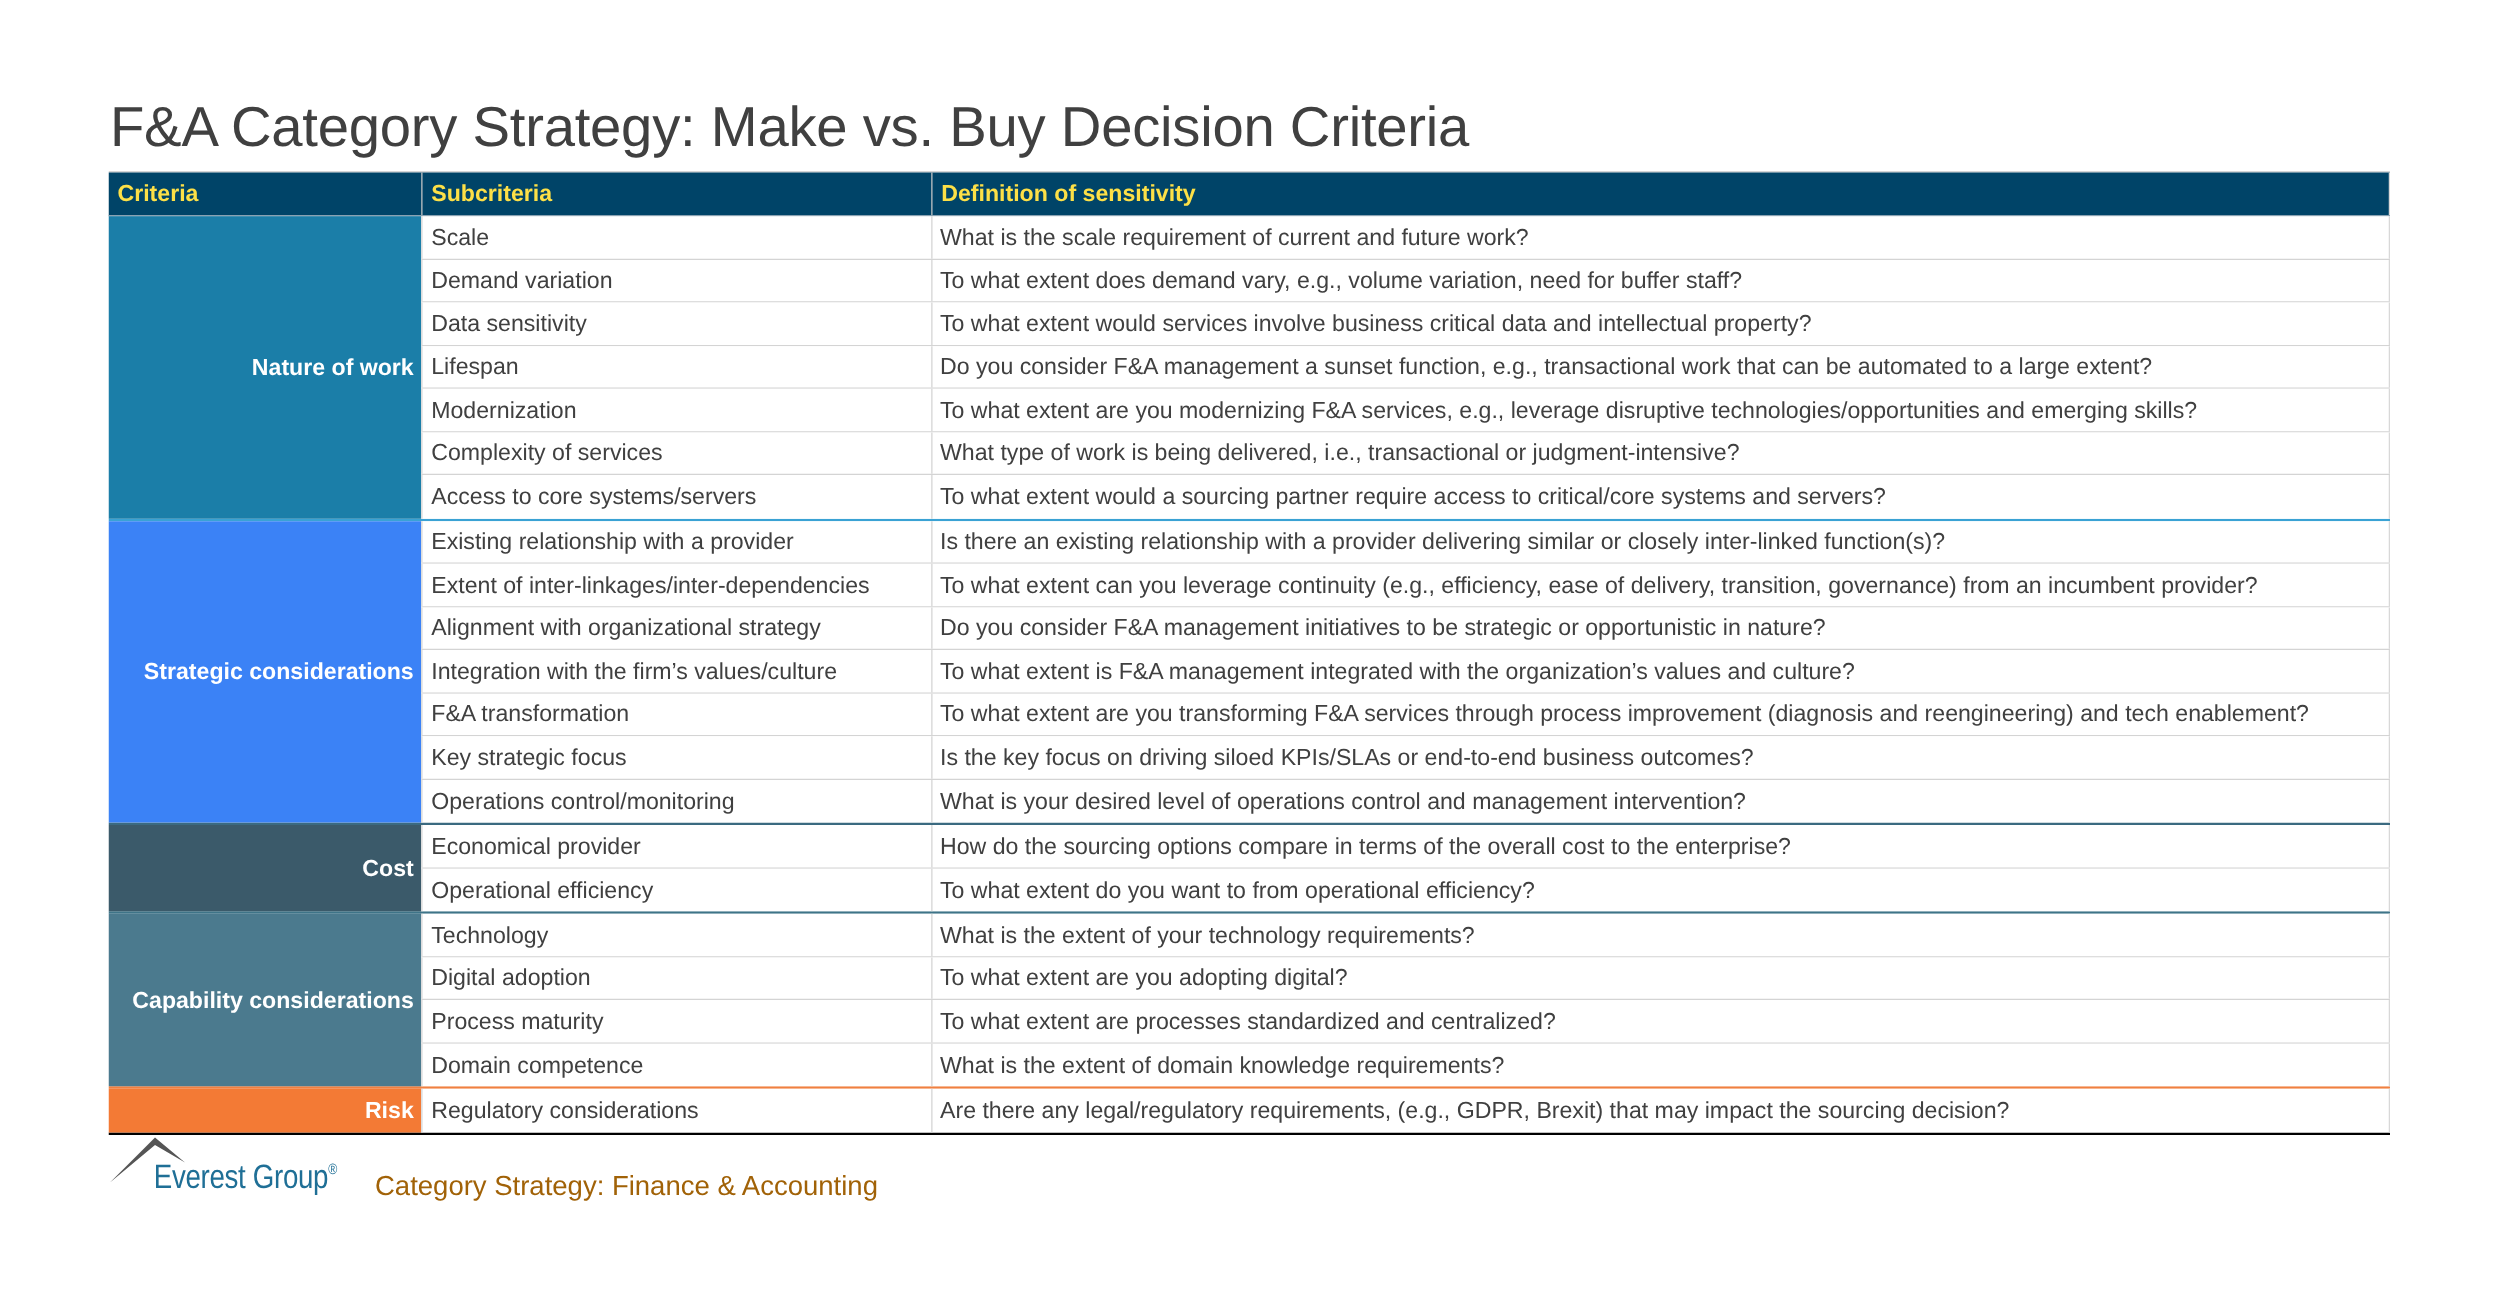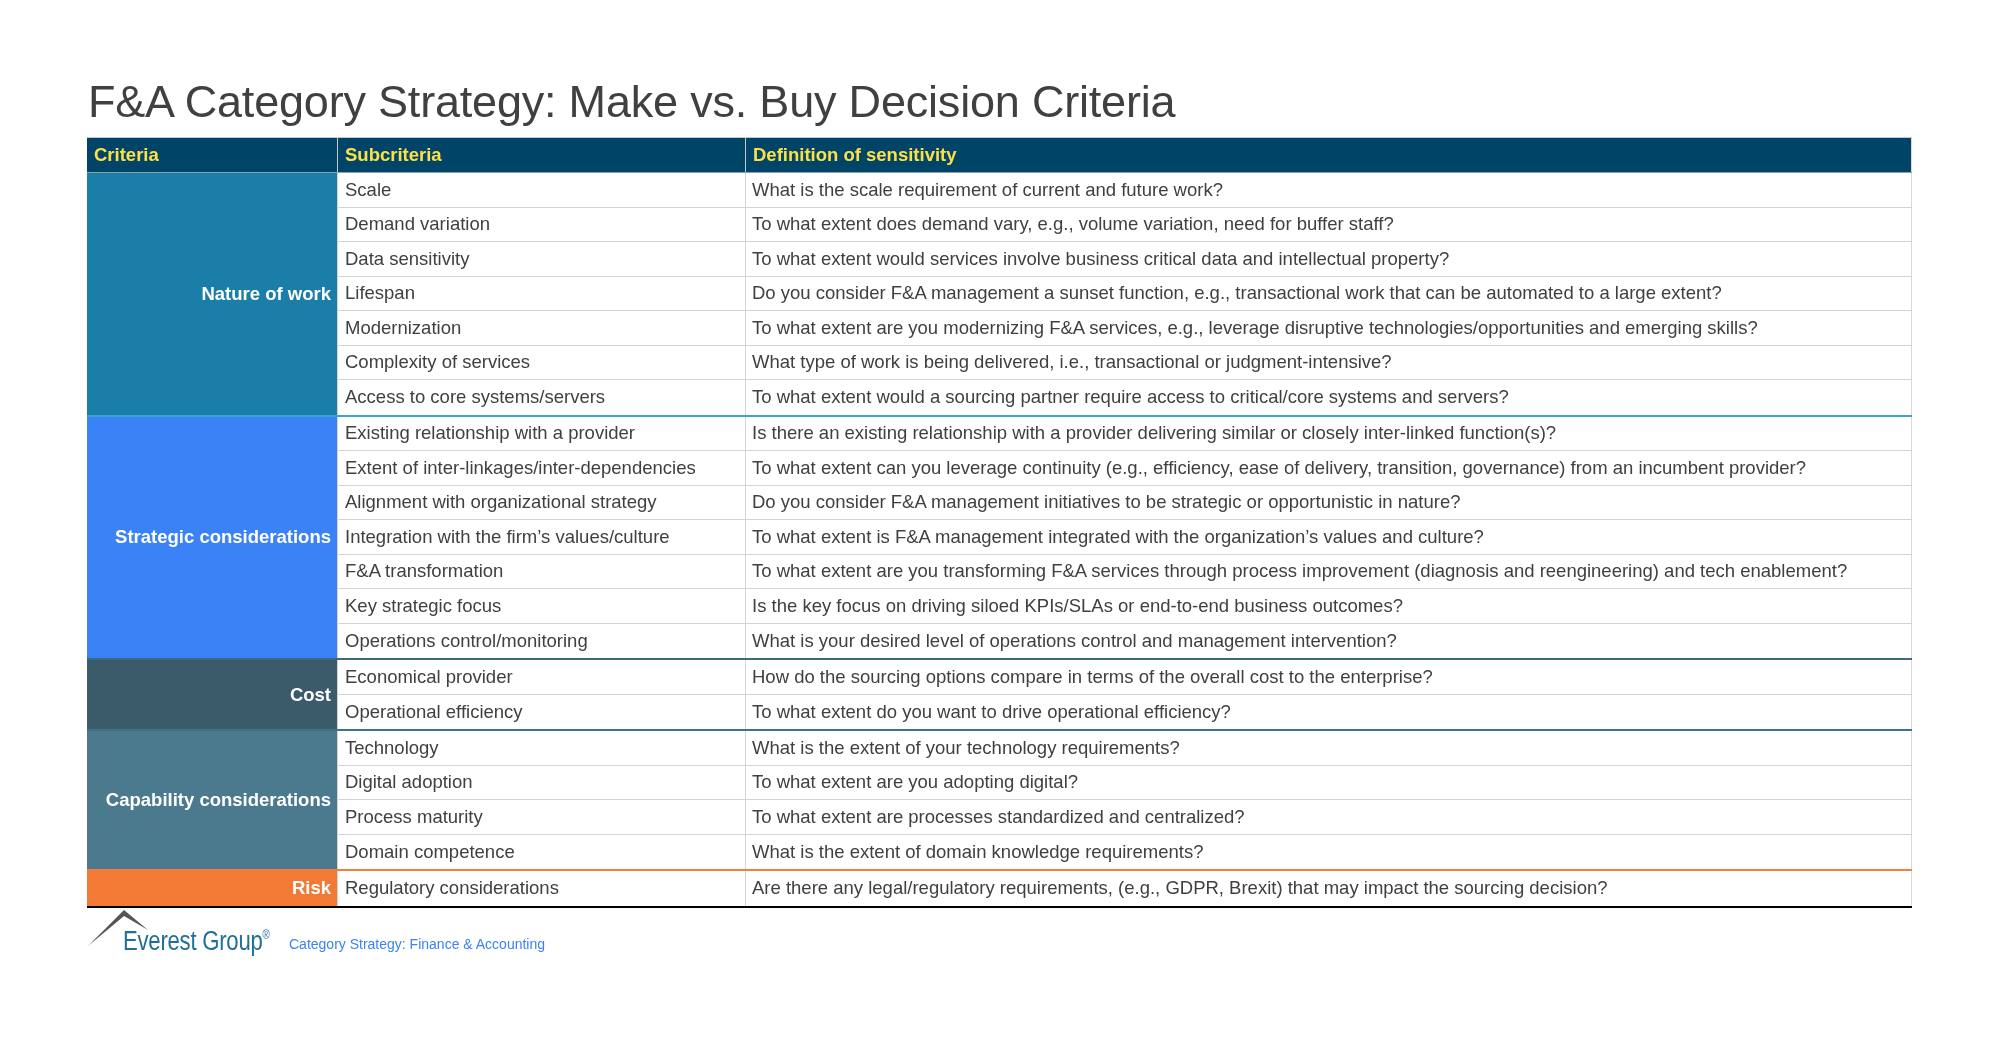--- a/index.html
+++ b/index.html
@@ -40,21 +40,21 @@
   .g-risk .glabel { background: #f37a35; }
   .g-nature { border-bottom: 2px solid #3aa2d4; }
   .g-strategic { border-bottom: 2px solid #3b6a80; }
   .g-cost { border-bottom: 2px solid #3e7488; }
   .g-capability { border-bottom: 2px solid #f08040; }
   .g-risk { border-bottom: 2px solid #000000; }
   .footer { position: absolute; left: 88px; top: 908px; height: 50px; width: 600px; }
   .logo-mark { position: absolute; left: 0; top: 0; }
   .logo-text { position: absolute; left: 35px; top: 18px; font-size: 27px; color: #1f6f96; white-space: nowrap; transform: scaleX(0.82); transform-origin: left; letter-spacing: -0.3px; }
   .logo-reg { font-size: 12px; vertical-align: top; position: relative; top: 2px; color: #1f6f96; }
-  .footer-text { position: absolute; left: 201px; top: 28px; font-size: 14px; color: #3b82f6; white-space: nowrap; }
+  .footer-text { position: absolute; left: 212px; top: 28px; font-size: 22px; color: #a16207; white-space: nowrap; }
 </style>
 </head>
 <body>
 
 <div class="title">F&amp;A Category Strategy: Make vs. Buy Decision Criteria</div>
 
 <div class="table">
   <div class="hdr">
     <div class="c1">Criteria</div>
     <div class="c2">Subcriteria</div>
@@ -131,21 +131,21 @@
 
   <div class="group g-cost">
     <div class="glabel">Cost</div>
     <div class="grows">
       <div class="row">
           <div class="sub">Economical provider</div>
           <div class="def">How do the sourcing options compare in terms of the overall cost to the enterprise?</div>
         </div>
       <div class="row">
           <div class="sub">Operational efficiency</div>
-          <div class="def">To what extent do you want to drive operational efficiency?</div>
+          <div class="def">To what extent do you want to from operational efficiency?</div>
         </div>
     </div>
   </div>
 
   <div class="group g-capability">
     <div class="glabel">Capability considerations</div>
     <div class="grows">
       <div class="row">
           <div class="sub">Technology</div>
           <div class="def">What is the extent of your technology requirements?</div>

